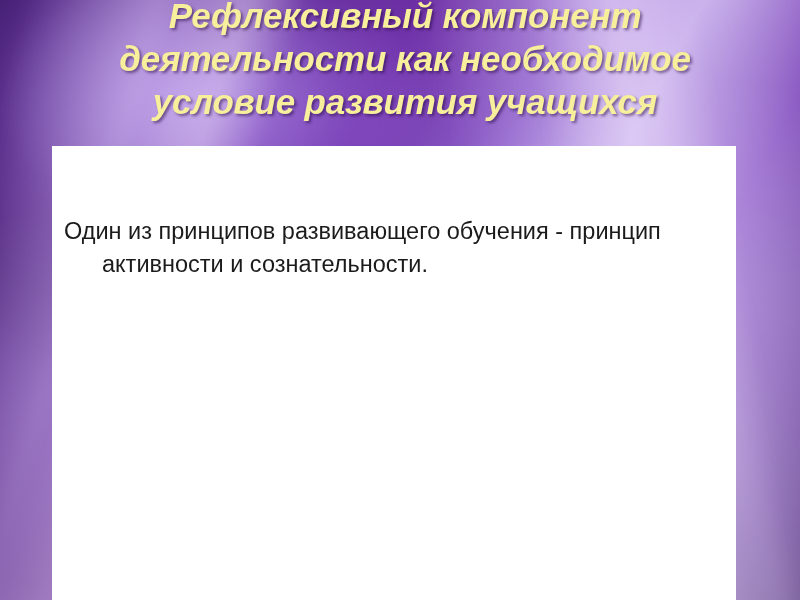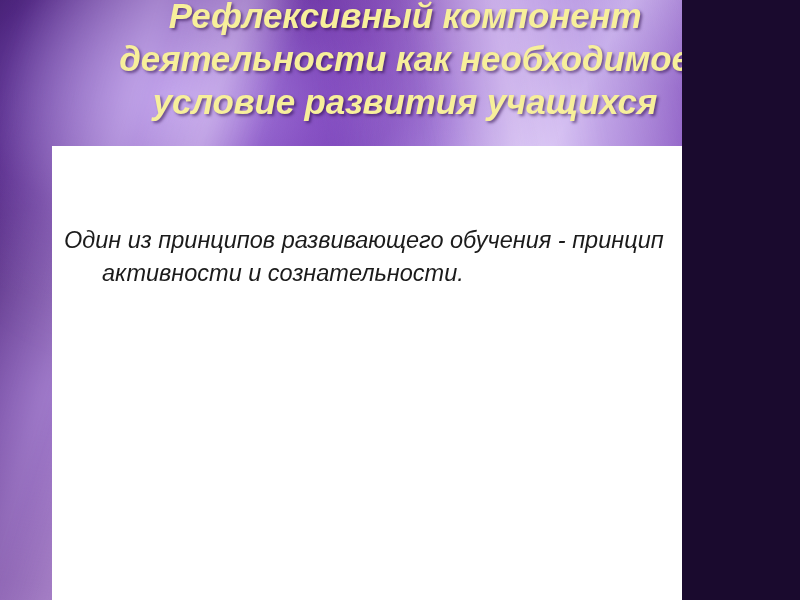--- a/index.html
+++ b/index.html
@@ -9,21 +9,21 @@
   body {
     width: 800px;
     height: 600px;
     overflow: hidden;
     font-family: "Liberation Sans", sans-serif;
     background: #1a0a2e;
   }
 
   .slide {
     position: relative;
-    width: 682px;
+    width: 800px;
     height: 600px;
     overflow: hidden;
     background:
       radial-gradient(ellipse 520px 300px at 26% 16%, rgba(186,150,255,0.55) 0%, rgba(120,60,190,0.28) 42%, rgba(40,10,80,0.0) 72%),
       radial-gradient(ellipse 420px 420px at 8% 66%, rgba(160,110,235,0.40) 0%, rgba(80,30,140,0.18) 45%, rgba(25,5,55,0.0) 75%),
       radial-gradient(ellipse 700px 520px at 86% 52%, rgba(215,195,255,0.42) 0%, rgba(120,80,190,0.18) 45%, rgba(30,10,70,0.0) 78%),
       linear-gradient(118deg, #2b0e4e 0%, #45166f 20%, #6b2b9e 38%, #9a6fd0 52%, #c9b2ea 63%, #7e46b8 76%, #3c1566 92%, #24093f 100%);
   }
 
   
@@ -103,24 +103,23 @@
     position: absolute;
     left: 64px;
     top: 212px;
     width: 660px;
     z-index: 6;
     color: #1b1b1b;
     font-size: 23.5px;
     line-height: 33px;
   }
   .para {
-    margin: 12px 0 10px 0;
+    margin: 3px 0 10px 0;
     padding-left: 38px;
     text-indent: -38px;
-    font-style: italic;
   }
 </style>
 </head>
 <body>
 
 <div class="slide">
 
   <div class="glow-tl"></div>
   <div class="glow-br"></div>
   <div class="streak s1"></div>

